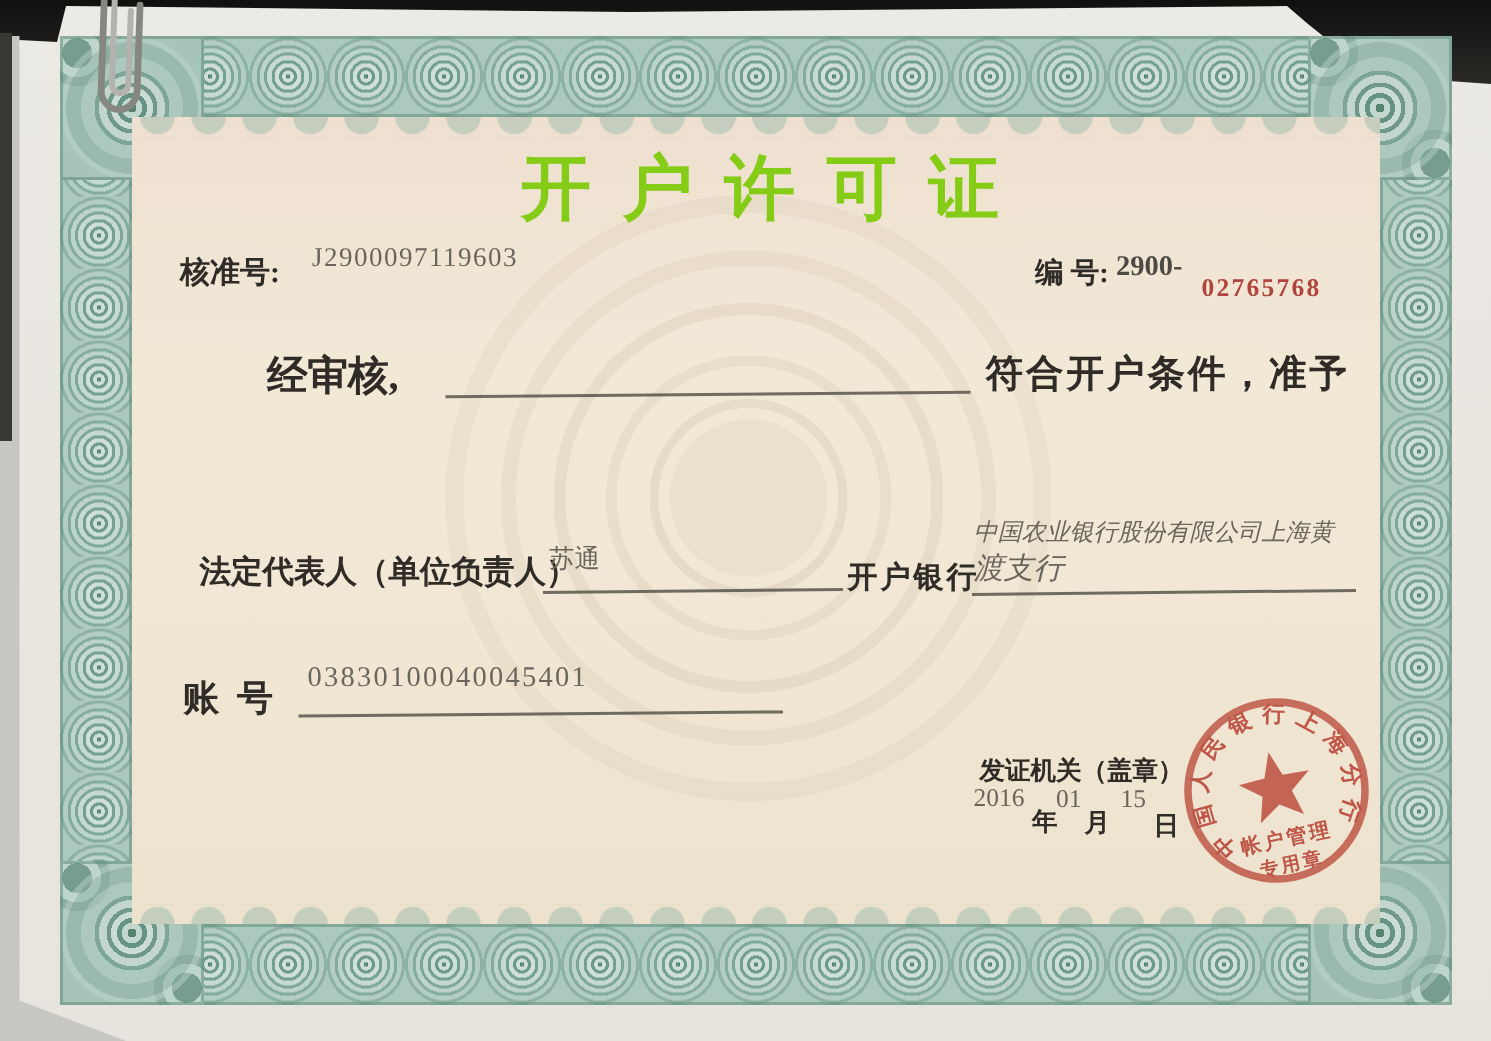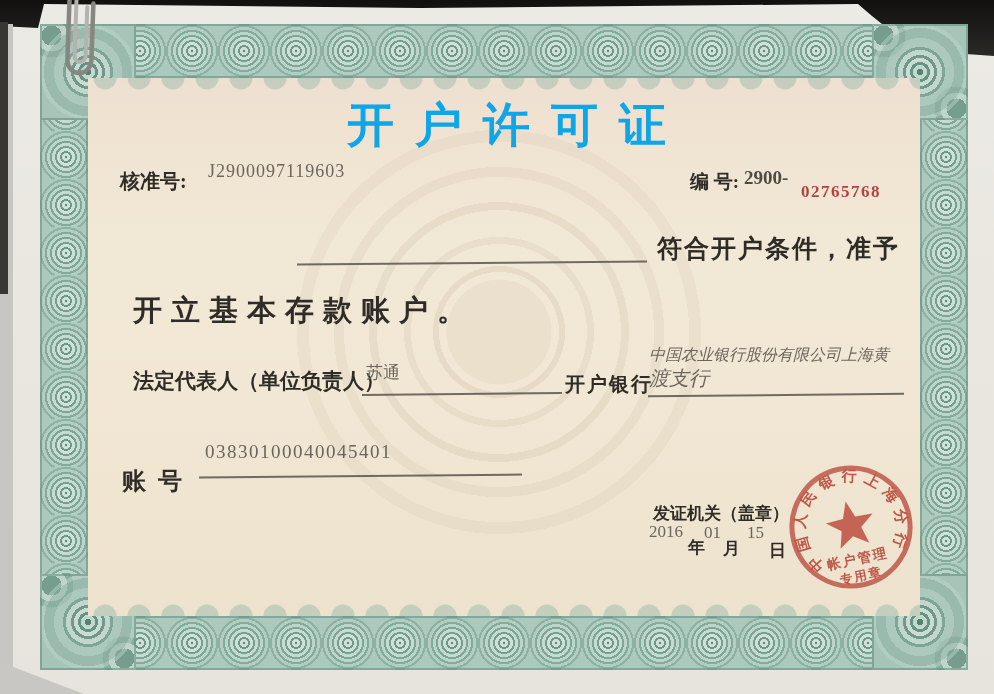--- a/index.html
+++ b/index.html
@@ -53,36 +53,36 @@
   .scallop.s-bottom{top:525px;background-image:radial-gradient(circle at 17px 13px,rgba(148,182,169,.45) 0 11px,rgba(148,182,169,0) 12px);background-size:34px 13px;}
 
   
   .content{position:absolute;left:0;top:0;width:994px;height:694px;}
   .t{position:absolute;white-space:pre;}
   .label{color:#2f2c27;font-weight:700;}
   .value{color:#6b665d;}
   .red{color:#b0453d;margin-top:14px;}
   .rule{position:absolute;height:2px;background:rgba(62,59,52,.72);}
 
-  .title{left:347px;top:94px;font-size:47px;letter-spacing:21px;font-weight:700;color:#0ea5e9;}
+  .title{left:347px;top:94px;font-size:47px;letter-spacing:21px;font-weight:700;color:#84cc16;}
   .approval-label{left:120px;top:168px;font-size:20px;font-family:Liberation Serif, serif;}
   .approval-value{left:208px;top:161px;font-size:18px;letter-spacing:1px;}
   .serial-label{left:690px;top:169px;font-size:19px;}
   .serial-prefix{left:744px;top:167px;font-size:19px;font-weight:700;color:#4d4a44;}
   .serial-number{left:801px;top:168px;font-size:17px;letter-spacing:1.5px;font-weight:700;}
   .reviewed{left:178px;top:232px;font-size:27px;}
   .company{left:300px;top:233px;font-size:18px;letter-spacing:2px;}
   .condition{left:657px;top:232px;font-size:25px;letter-spacing:2px;}
   .account-open{left:133px;top:291px;font-size:29px;letter-spacing:9px;}
   .legal-label{left:133px;top:367px;font-size:21px;}
   .legal-value{left:366px;top:361px;font-size:17px;}
   .bank-label{left:565px;top:371px;font-size:20px;letter-spacing:2px;}
   .bank-l1{left:649px;top:345px;font-size:16px;font-style:italic;}
   .bank-l2{left:649px;top:365px;font-size:20px;font-style:italic;}
-  .acct-label{left:122px;top:449px;font-size:24px;margin-top:16px;}
+  .acct-label{left:122px;top:449px;font-size:24px;}
   .acct-value{left:205px;top:441px;font-size:19px;letter-spacing:1.5px;}
   .issuer{left:653px;top:502px;font-size:17px;}
   .d-year{left:649px;top:522px;font-size:17px;}
   .d-year-u{left:688px;top:536px;font-size:17px;}
   .d-month{left:704px;top:523px;font-size:17px;}
   .d-month-u{left:723px;top:537px;font-size:17px;}
   .d-day{left:747px;top:523px;font-size:17px;}
   .d-day-u{left:769px;top:539px;font-size:17px;}
 
   .r-company{left:297px;top:262px;width:350px;transform:rotate(-0.5deg);}
@@ -124,23 +124,23 @@
 
     <div class="t title">开户许可证</div>
 
     <div class="t label approval-label">核准号:</div>
     <div class="t value approval-value">J2900097119603</div>
 
     <div class="t label serial-label">编 号:</div>
     <div class="t serial-prefix">2900-</div>
     <div class="t red serial-number">02765768</div>
 
+    <div class="t label reviewed">经审核,</div>
     <div class="rule r-company"></div>
     <div class="t label condition">符合开户条件，准予</div>
-    <div class="t label account-open">开立基本存款账户。</div>
 
     <div class="t label legal-label">法定代表人（单位负责人）</div>
     <div class="t value legal-value">苏通</div>
     <div class="rule r-legal"></div>
 
     <div class="t label bank-label">开户银行</div>
     <div class="t value bank-l1">中国农业银行股份有限公司上海黄</div>
     <div class="t value bank-l2">渡支行</div>
     <div class="rule r-bank"></div>
 

